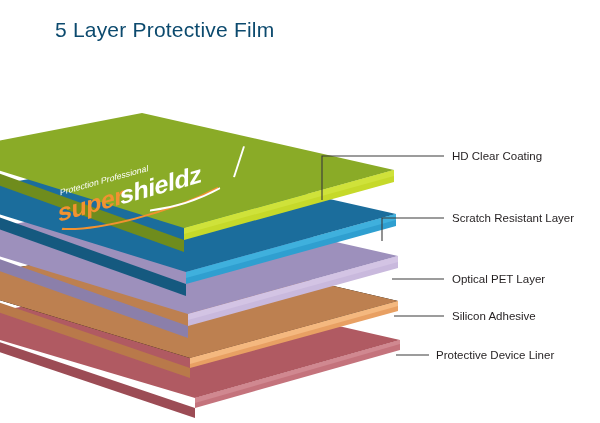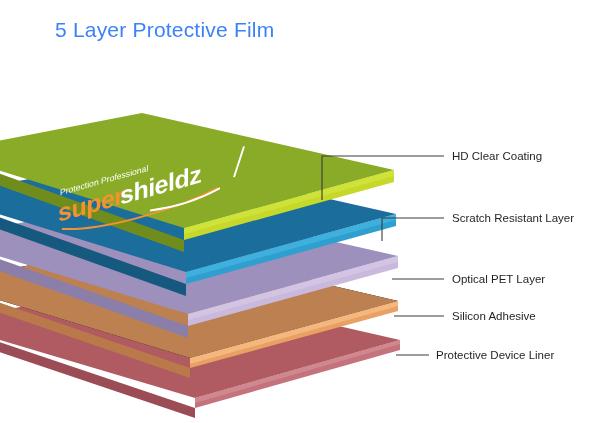--- a/index.html
+++ b/index.html
@@ -13,21 +13,21 @@
     height: 423px;
     background: #ffffff;
     overflow: hidden;
     font-family: "Liberation Sans", sans-serif;
   }
   #page-title {
     position: absolute;
     left: 55px;
     top: 18px;
     font-size: 21px;
-    color: #3b82f6;
+    color: #0c4a6e;
     letter-spacing: 0.2px;
     white-space: nowrap;
   }
   #diagram {
     position: absolute;
     left: 0;
     top: 0;
     width: 600px;
     height: 423px;
   }

